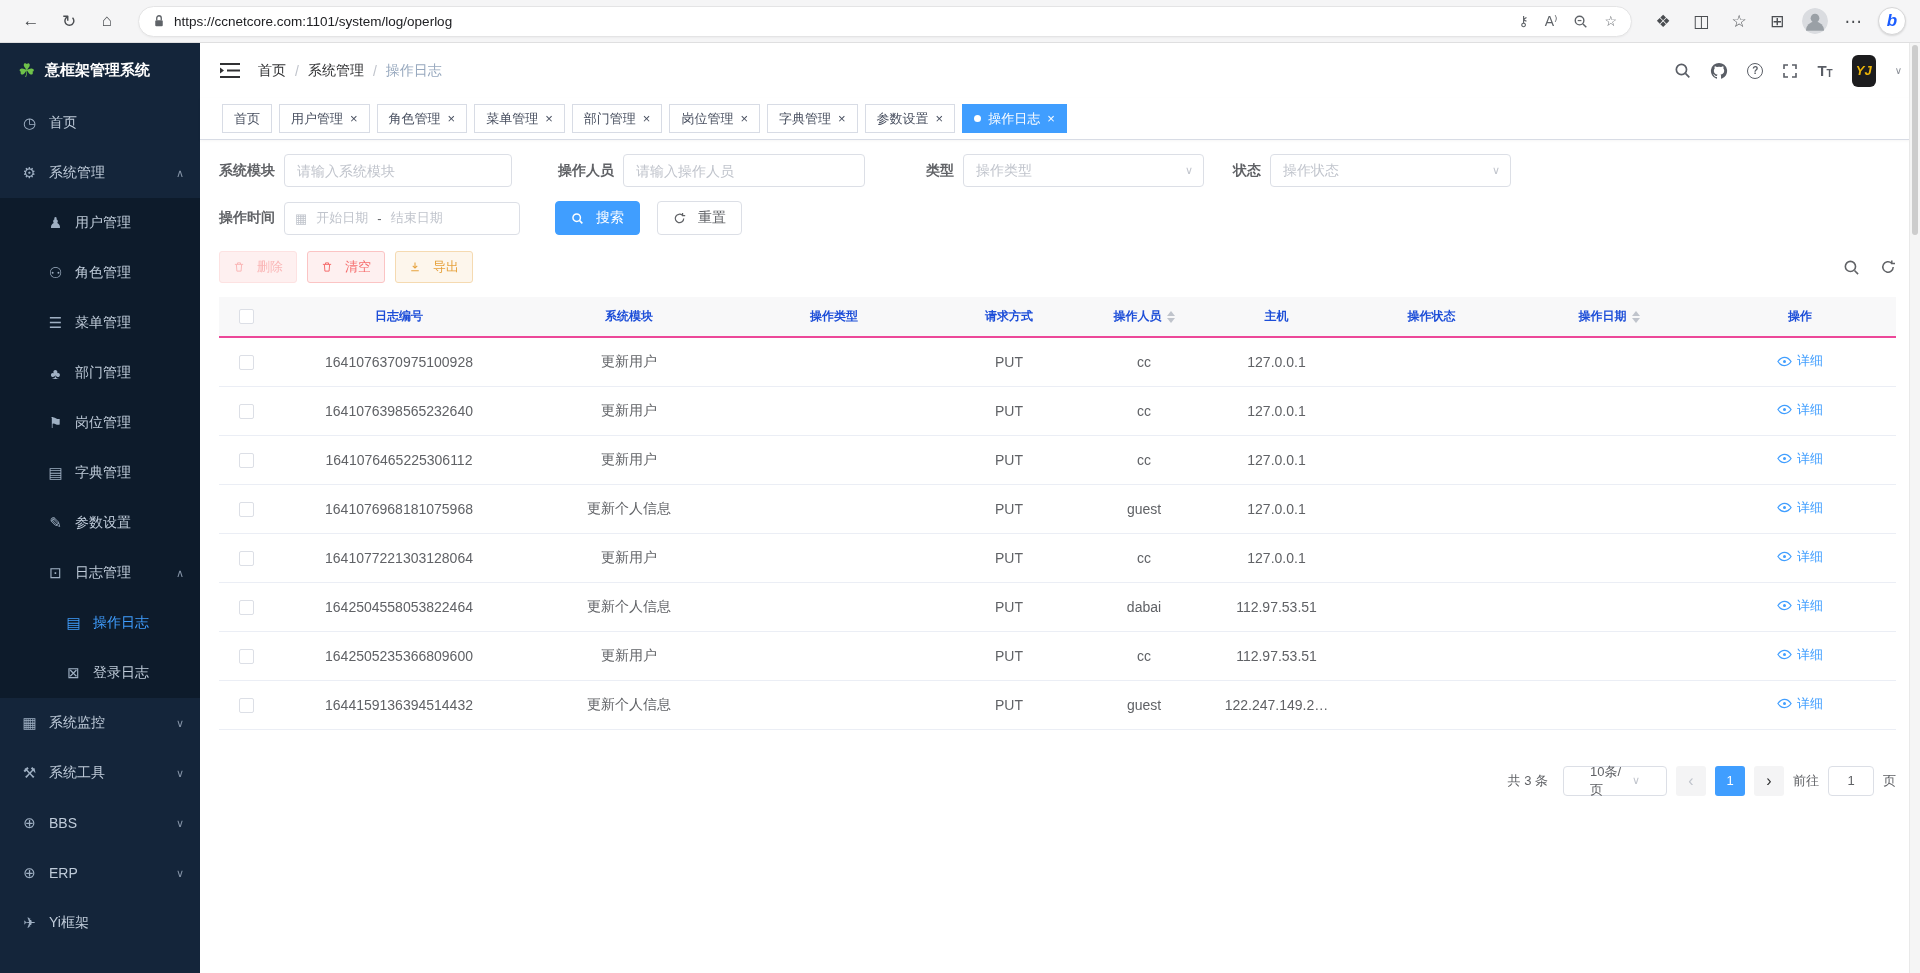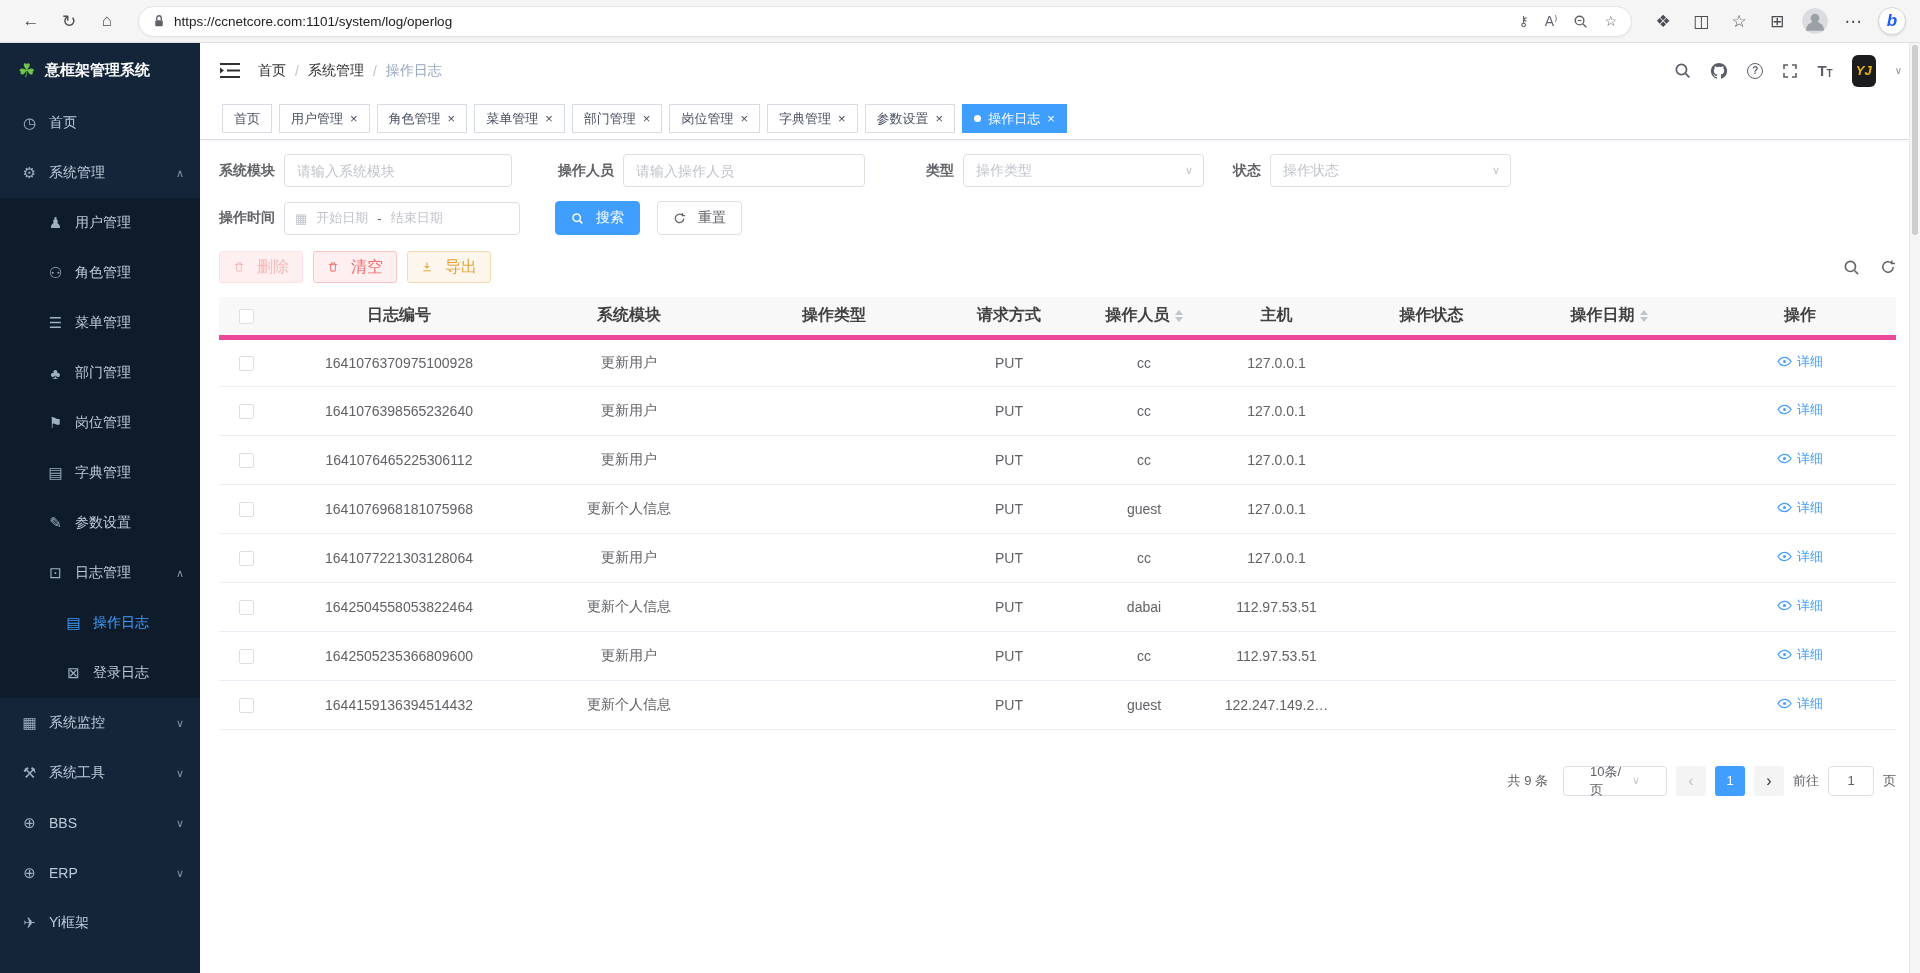--- a/index.html
+++ b/index.html
@@ -66,30 +66,30 @@
   .daterange { width:236px; height:33px; border:1px solid #dcdfe6; border-radius:4px; display:flex; align-items:center; padding:0 10px; gap:9px; background:#fff; cursor:pointer; }
   .daterange .ph { color:#c0c4cc; font-size:13px; }
   .daterange .dash { color:#606266; font-size:13px; }
   .cal-ic { color:#c0c4cc; font-size:13px; }
 
   .btn { display:inline-flex; align-items:center; justify-content:center; gap:12px; border-radius:4px; cursor:pointer; font-family:inherit; white-space:nowrap; }
   .btn-search { height:34px; padding:0 15px; background:#409eff; border:1px solid #409eff; color:#fff; font-size:14px; }
   .btn-reset { height:34px; padding:0 15px; background:#fff; border:1px solid #dcdfe6; color:#606266; font-size:14px; }
 
   .toolbar { margin-top:16px; display:flex; align-items:center; }
-  .btn-sm { height:32px; padding:0 13px; border-radius:3px; font-size:16px; }
+  .btn-sm { height:32px; padding:0 13px; border-radius:3px; font-size:13px; }
   .btn-del { color:#fab6b6; background:#fef0f0; border:1px solid #fde2e2; cursor:not-allowed; }
   .btn-clear { color:#f56c6c; background:#fef0f0; border:1px solid #fbc4c4; margin-left:10px; }
   .btn-export { color:#e6a23c; background:#fdf6ec; border:1px solid #f5dab1; margin-left:10px; }
   .toolbar-right { margin-left:auto; display:flex; align-items:center; gap:20px; color:#606266; }
   .tool-ic { cursor:pointer; }
 
   
   table { width:100%; border-collapse:collapse; table-layout:fixed; margin-top:14px; }
-  thead th { background:#f8f8f9; height:40px; font-size:16px; font-weight:700; color:#404040; text-align:center; border-bottom:5px solid #ec4899; }
+  thead th { background:#f8f8f9; height:40px; font-size:12px; font-weight:700; color:#1d4ed8; text-align:center; border-bottom:2px solid #ec4899; }
   tbody td { height:49px; font-size:14px; color:#606266; text-align:center; border-bottom:1px solid #ebeef5; white-space:nowrap; overflow:hidden; text-overflow:ellipsis; }
   .cb { display:inline-block; width:15px; height:15px; border:1px solid #dcdfe6; border-radius:2px; background:#fff; vertical-align:middle; cursor:pointer; }
   .sort { display:inline-flex; flex-direction:column; margin-left:5px; vertical-align:middle; }
   .sort i { display:block; width:0; height:0; border-left:4px solid transparent; border-right:4px solid transparent; }
   .sort .asc { border-bottom:5px solid #c0c4cc; margin-bottom:2px; }
   .sort .desc { border-top:5px solid #c0c4cc; }
   .th-flex { display:inline-flex; align-items:center; }
   .detail { color:#409eff; font-size:13px; display:inline-flex; align-items:center; gap:5px; cursor:pointer; }
 
   
@@ -616,21 +616,21 @@
                   </svg>
                   <span>详细</span>
                 </span>
               </td>
             </tr>
 
         </tbody>
       </table>
 
       <div class="pagination">
-        <span class="pg-total">共 9 条</span>
+        <span class="pg-total">共 3 条</span>
         <span class="pg-size">
           <span>10条/页</span>
           <span class="sel-caret">∨</span>
         </span>
         <span class="pg-btn disabled">‹</span>
         <span class="pg-page">1</span>
         <span class="pg-btn">›</span>
         <span>前往</span>
         <input class="pg-goto-input" value="1" style="">
         <span>页</span>

